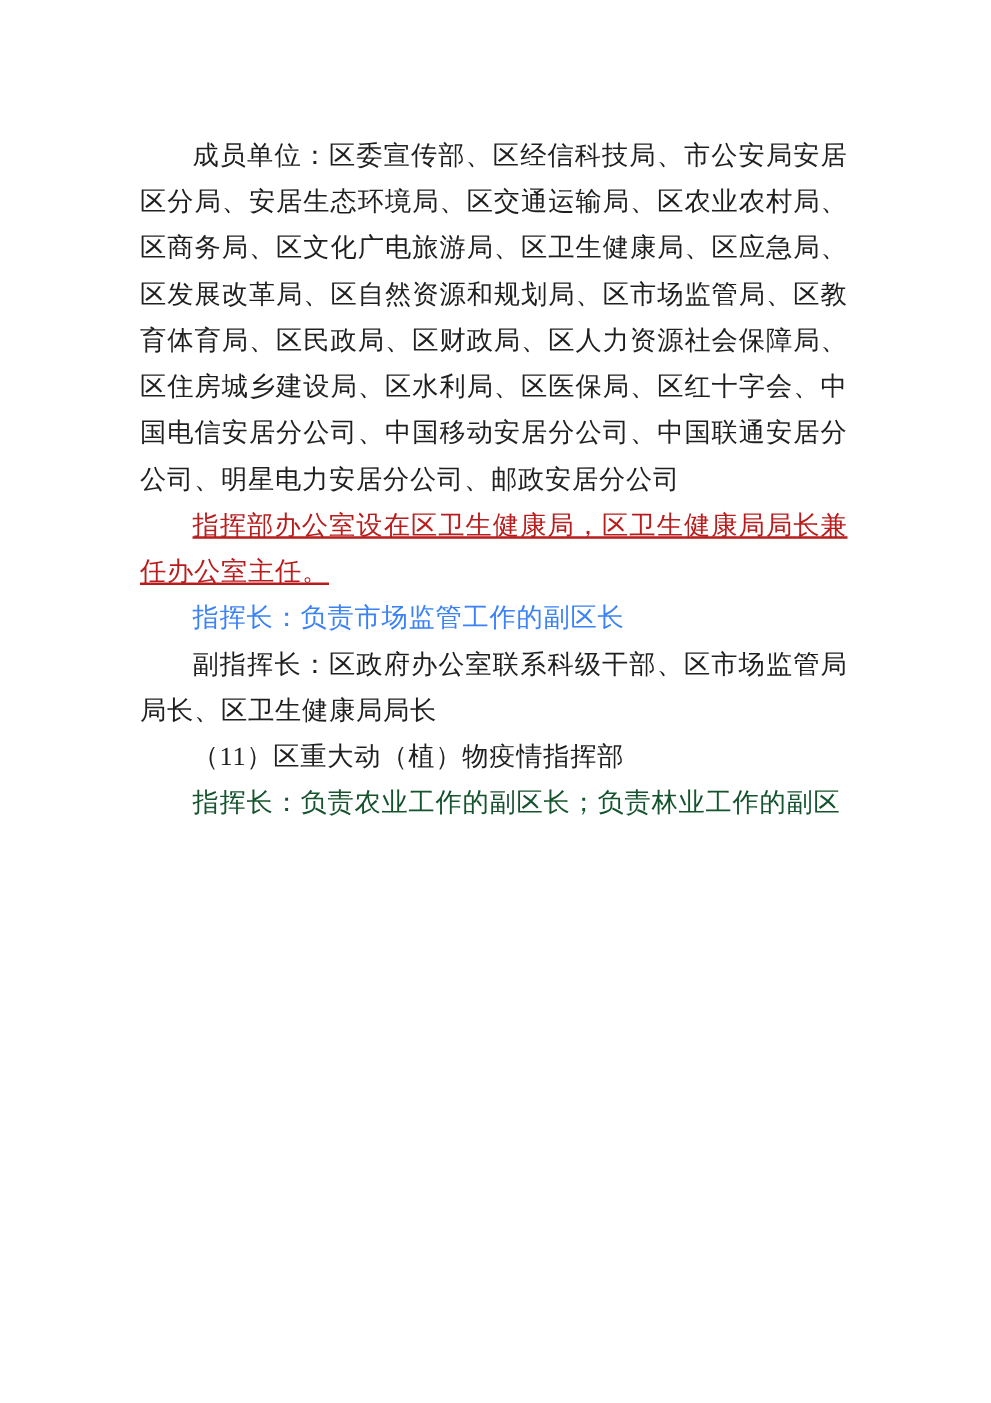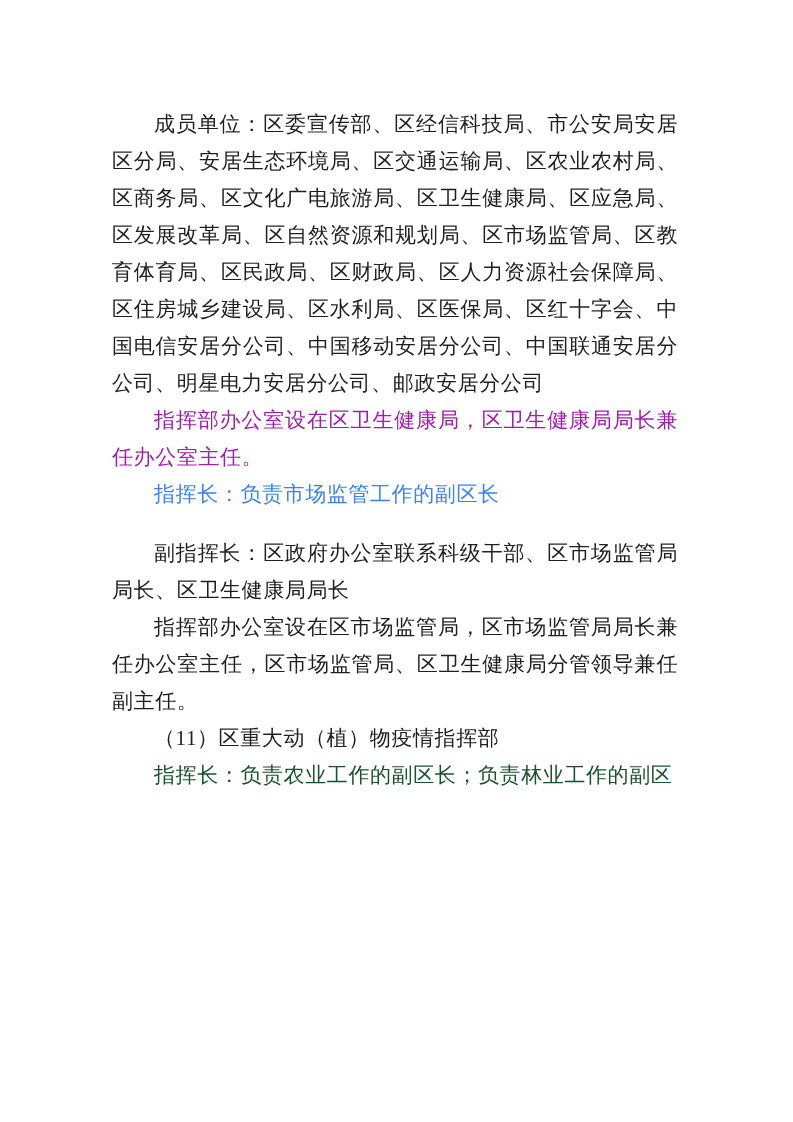--- a/index.html
+++ b/index.html
@@ -46,21 +46,20 @@
     color: #2f2f2f;
     white-space: pre;
   }
 </style>
 </head>
 <body>
 
 <div class="page" style="background: rgb(255, 255, 255);">
   <div class="content">
       <p class="para" style="color: rgb(31, 31, 31);">成员单位：区委宣传部、区经信科技局、市公安局安居区分局、安居生态环境局、区交通运输局、区农业农村局、区商务局、区文化广电旅游局、区卫生健康局、区应急局、区发展改革局、区自然资源和规划局、区市场监管局、区教育体育局、区民政局、区财政局、区人力资源社会保障局、区住房城乡建设局、区水利局、区医保局、区红十字会、中国电信安居分公司、中国移动安居分公司、中国联通安居分公司、明星电力安居分公司、邮政安居分公司</p>
-      <p class="para" style="color: #a21caf;">指挥部办公室设在区卫生健康局，区卫生健康局局长兼任办公室主任。</p>
+      <p class="para" style="color: #b91c1c; text-decoration: underline;">指挥部办公室设在区卫生健康局，区卫生健康局局长兼任办公室主任。</p>
       <p class="para" style="color: #3b82f6;">指挥长：负责市场监管工作的副区长</p>
-      <p class="para" style="color: rgb(31, 31, 31); margin-top: 22px;">副指挥长：区政府办公室联系科级干部、区市场监管局局长、区卫生健康局局长</p>
-      <p class="para" style="color: rgb(31, 31, 31);">指挥部办公室设在区市场监管局，区市场监管局局长兼任办公室主任，区市场监管局、区卫生健康局分管领导兼任副主任。</p>
+      <p class="para" style="color: rgb(31, 31, 31);">副指挥长：区政府办公室联系科级干部、区市场监管局局长、区卫生健康局局长</p>
       <p class="para" style="color: rgb(31, 31, 31);">（11）区重大动（植）物疫情指挥部</p>
       <p class="para" style="color: #14532d;">指挥长：负责农业工作的副区长；负责林业工作的副区</p>
     </div>
   <div class="footer">— 60 —</div>
 </div>
 
 </body></html>

